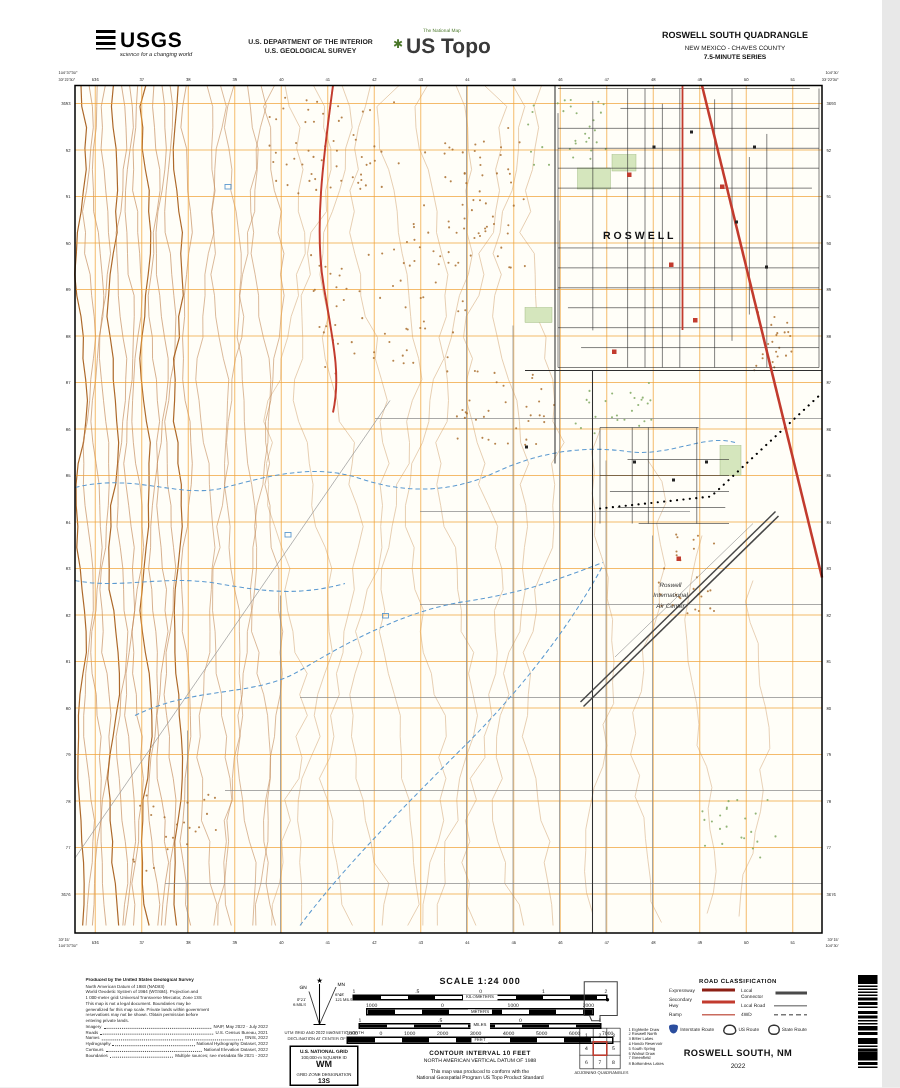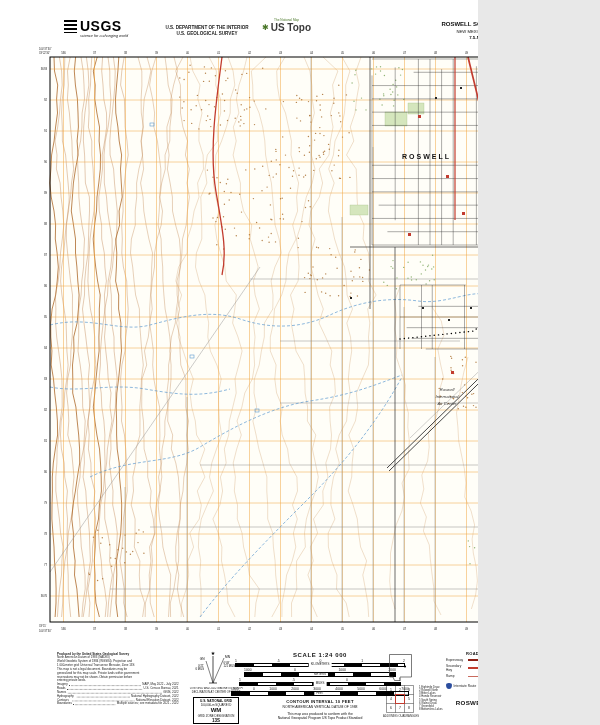--- a/index.html
+++ b/index.html
@@ -1,32 +1,32 @@
 <!DOCTYPE html>
 <html><head>
 <meta charset="utf-8">
 <style>
   html,body{margin:0;padding:0;background:#e8e8e8;}
-  .sheet{position:relative;width:478px;height:725px;background:#ffffff;overflow:hidden;
+  .sheet{position:relative;width:588px;height:725px;background:#ffffff;overflow:hidden;
          font-family:"Liberation Sans",sans-serif;color:#111;}
   .abs{position:absolute;}
   svg text{font-family:"Liberation Sans",sans-serif;}
 
   
   .usgs-block{left:64px;top:18px;display:flex;flex-direction:column;}
   .usgs-row{display:flex;align-items:center;gap:3px;}
   .usgs-stripes{width:13px;height:13px;background:repeating-linear-gradient(180deg,#000 0 2px,#fff 2px 4px);}
   .usgs-word{font-size:14px;font-weight:bold;letter-spacing:.5px;color:#000;}
   .usgs-tag{font-size:3.8px;font-style:italic;color:#222;margin-left:16px;}
   .dept{left:132px;top:25px;width:150px;text-align:center;font-size:4.6px;font-weight:bold;line-height:1.35;color:#222;}
   .ustopo{left:262px;top:18px;display:flex;flex-direction:column;align-items:center;}
   .tnm{font-size:3.2px;color:#4a7729;}
   .ustopo-row{display:flex;align-items:center;gap:2px;}
   .ustopo-star{color:#4a7729;font-size:8px;line-height:8px;}
-  .ustopo-word{font-size:10px;font-weight:bold;color:#3a3a3a;}
+  .ustopo-word{font-size:14px;font-weight:bold;color:#3a3a3a;}
   .quadblock{left:420px;top:20px;width:140px;text-align:center;line-height:1.5;}
   .quad-t{font-size:6px;font-weight:bold;}
   .quad-s{font-size:4.2px;}
   .quad-r{font-size:4.4px;font-weight:bold;}
 
   
   .credits{left:57px;top:652px;width:122px;height:70px;overflow:hidden;}
   .credits-in{width:190px;transform:scale(0.64);transform-origin:0 0;font-size:4.6px;line-height:1.3;color:#222;}
   .credits-title{font-weight:bold;font-size:4.8px;}
   .src-row{display:flex;align-items:flex-end;}

